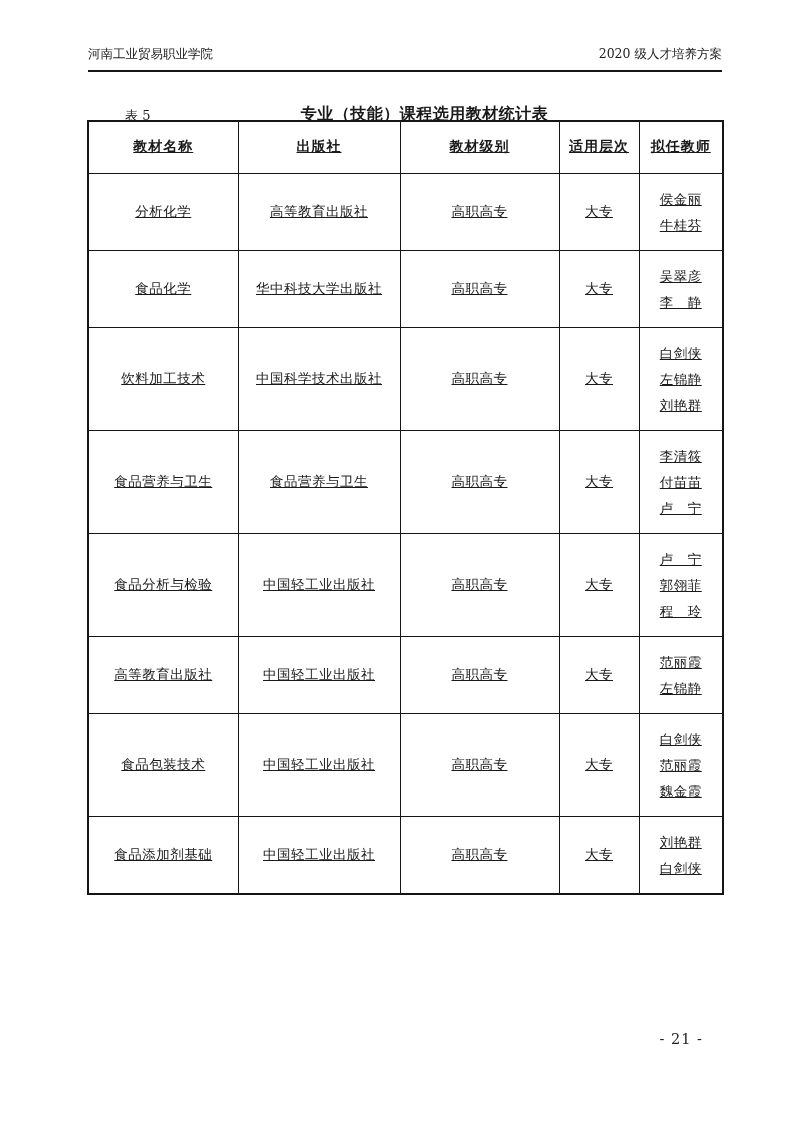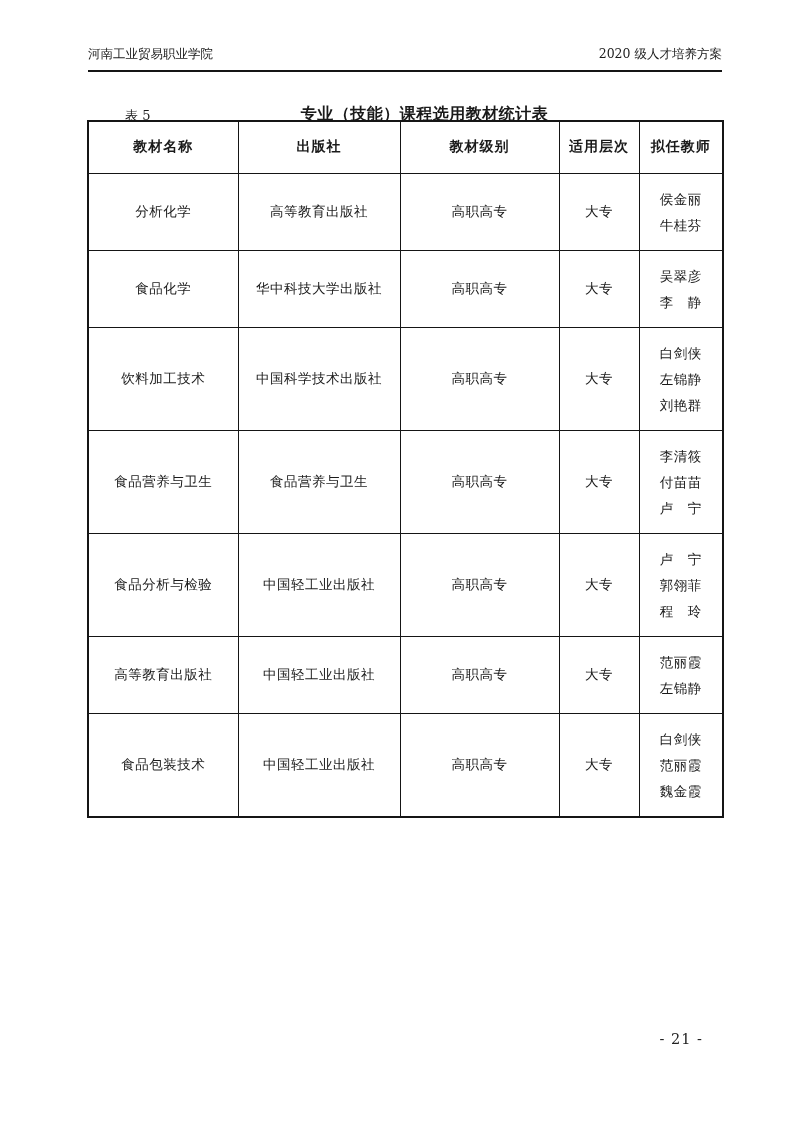--- a/index.html
+++ b/index.html
@@ -60,20 +60,21 @@
     border-collapse: collapse;
     table-layout: fixed;
     border: 2px solid #151515;
   }
   .doc-table th, .doc-table td {
     border: 1.5px solid #151515;
     text-align: center;
     vertical-align: middle;
     padding: 12px 2px;
     overflow: hidden;
+    text-decoration: underline;
   }
   .doc-table thead tr { height: 52px; }
   .doc-table tbody tr { height: 75px; }
   .doc-table th {
     font-weight: bold;
     font-size: 14px;
     letter-spacing: 1px;
   }
   .doc-table td {
     font-size: 13.5px;
@@ -190,18 +191,26 @@
   <tr>
     <td class="c-name">食品包装技术</td>
     <td class="c-publisher">中国轻工业出版社</td>
     <td class="c-level">高职高专</td>
     <td class="c-layer">大专</td>
     <td class="c-teachers">白剑侠
 范丽霞
 魏金霞</td>
   </tr>
 
+  <tr>
+    <td class="c-name">食品添加剂基础</td>
+    <td class="c-publisher">中国轻工业出版社</td>
+    <td class="c-level">高职高专</td>
+    <td class="c-layer">大专</td>
+    <td class="c-teachers">刘艳群
+白剑侠</td>
+  </tr>
 </tbody>
   </table>
 
   <div class="page-number">- 21 -</div>
 
 </div>
 
 </body></html>

